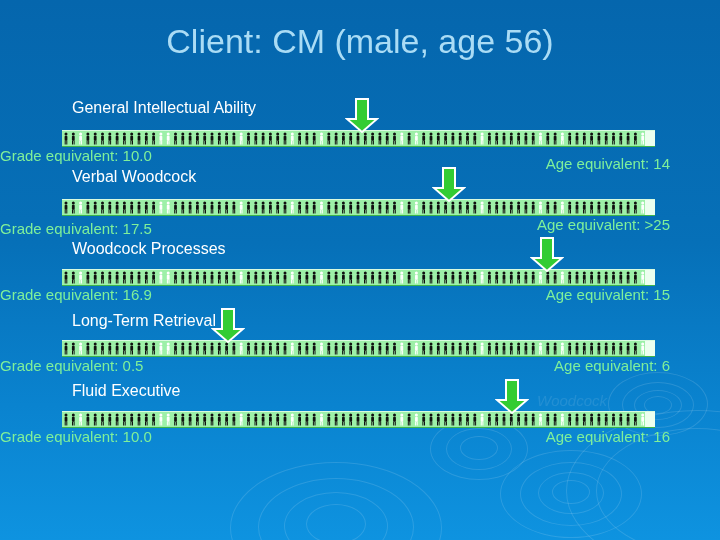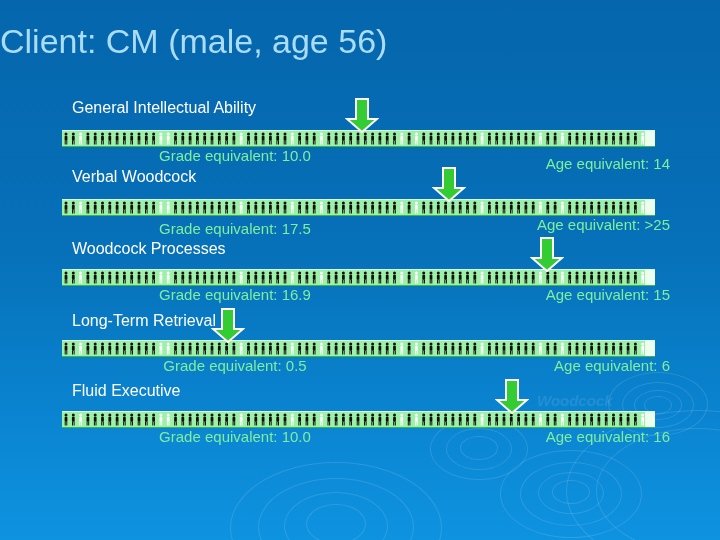--- a/index.html
+++ b/index.html
@@ -33,20 +33,21 @@
     border-radius: 50%;
     border: 1px solid rgba(255,255,255,0.13);
   }
 
   
   #title {
     position: absolute;
     top: 22px;
     left: 0;
     width: 720px;
+    text-align: center;
     font-size: 34px;
     color: #aadcf5;
     letter-spacing: 0px;
     z-index: 5;
     white-space: nowrap;
   }
 
   
   #rows {
     position: absolute;
@@ -96,21 +97,21 @@
     left: 2px; top: 0;
     height: 100%;
     width: 585px;
     display: block;
   }
 
   .eq-grade {
     position: absolute;
     left: 0;
     width: 470px;
-    text-align: center;
+    text-align: left;
     font-size: 15px;
     color: #7ff09a;
     white-space: nowrap;
     z-index: 6;
   }
   .eq-age {
     position: absolute;
     left: 470px;
     width: 200px;
     text-align: right;
@@ -123,21 +124,20 @@
   
   #watermark {
     position: absolute;
     left: 537px;
     top: 392px;
     font-size: 15px;
     color: rgba(255,255,255,0.10);
     z-index: 3;
     white-space: nowrap;
     font-style: italic;
-    font-weight: bold;
   }
 </style>
 </head>
 <body>
 
 <div id="slide">
 
   <div class="ripples">
     <div class="ripple" style="left:608px; top:372px; width:98px; height:62px;"></div>
     <div class="ripple" style="left:622px; top:382px; width:70px; height:44px;"></div>

